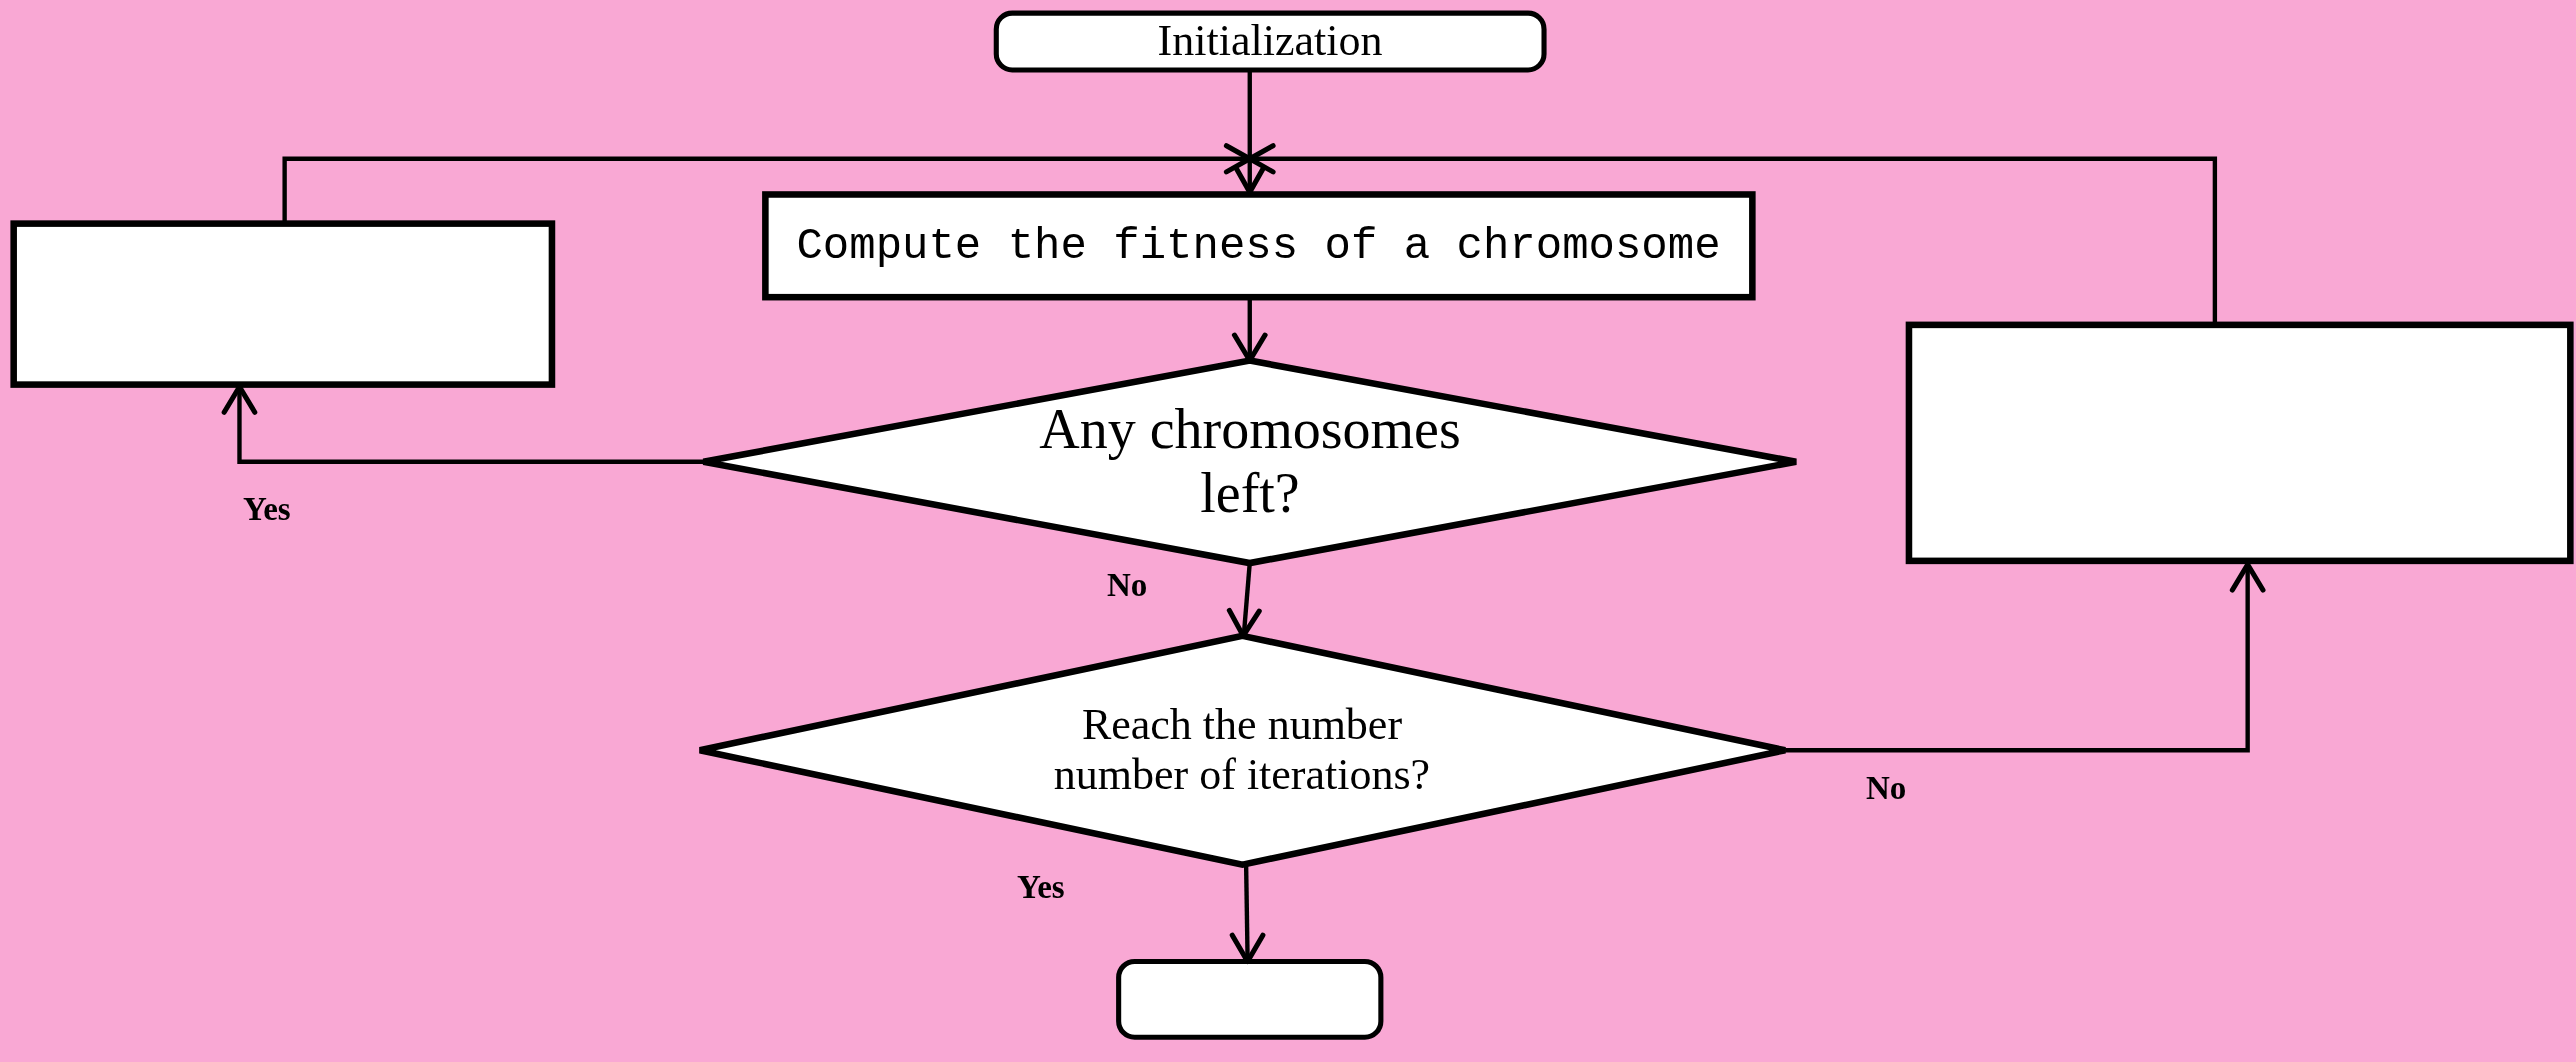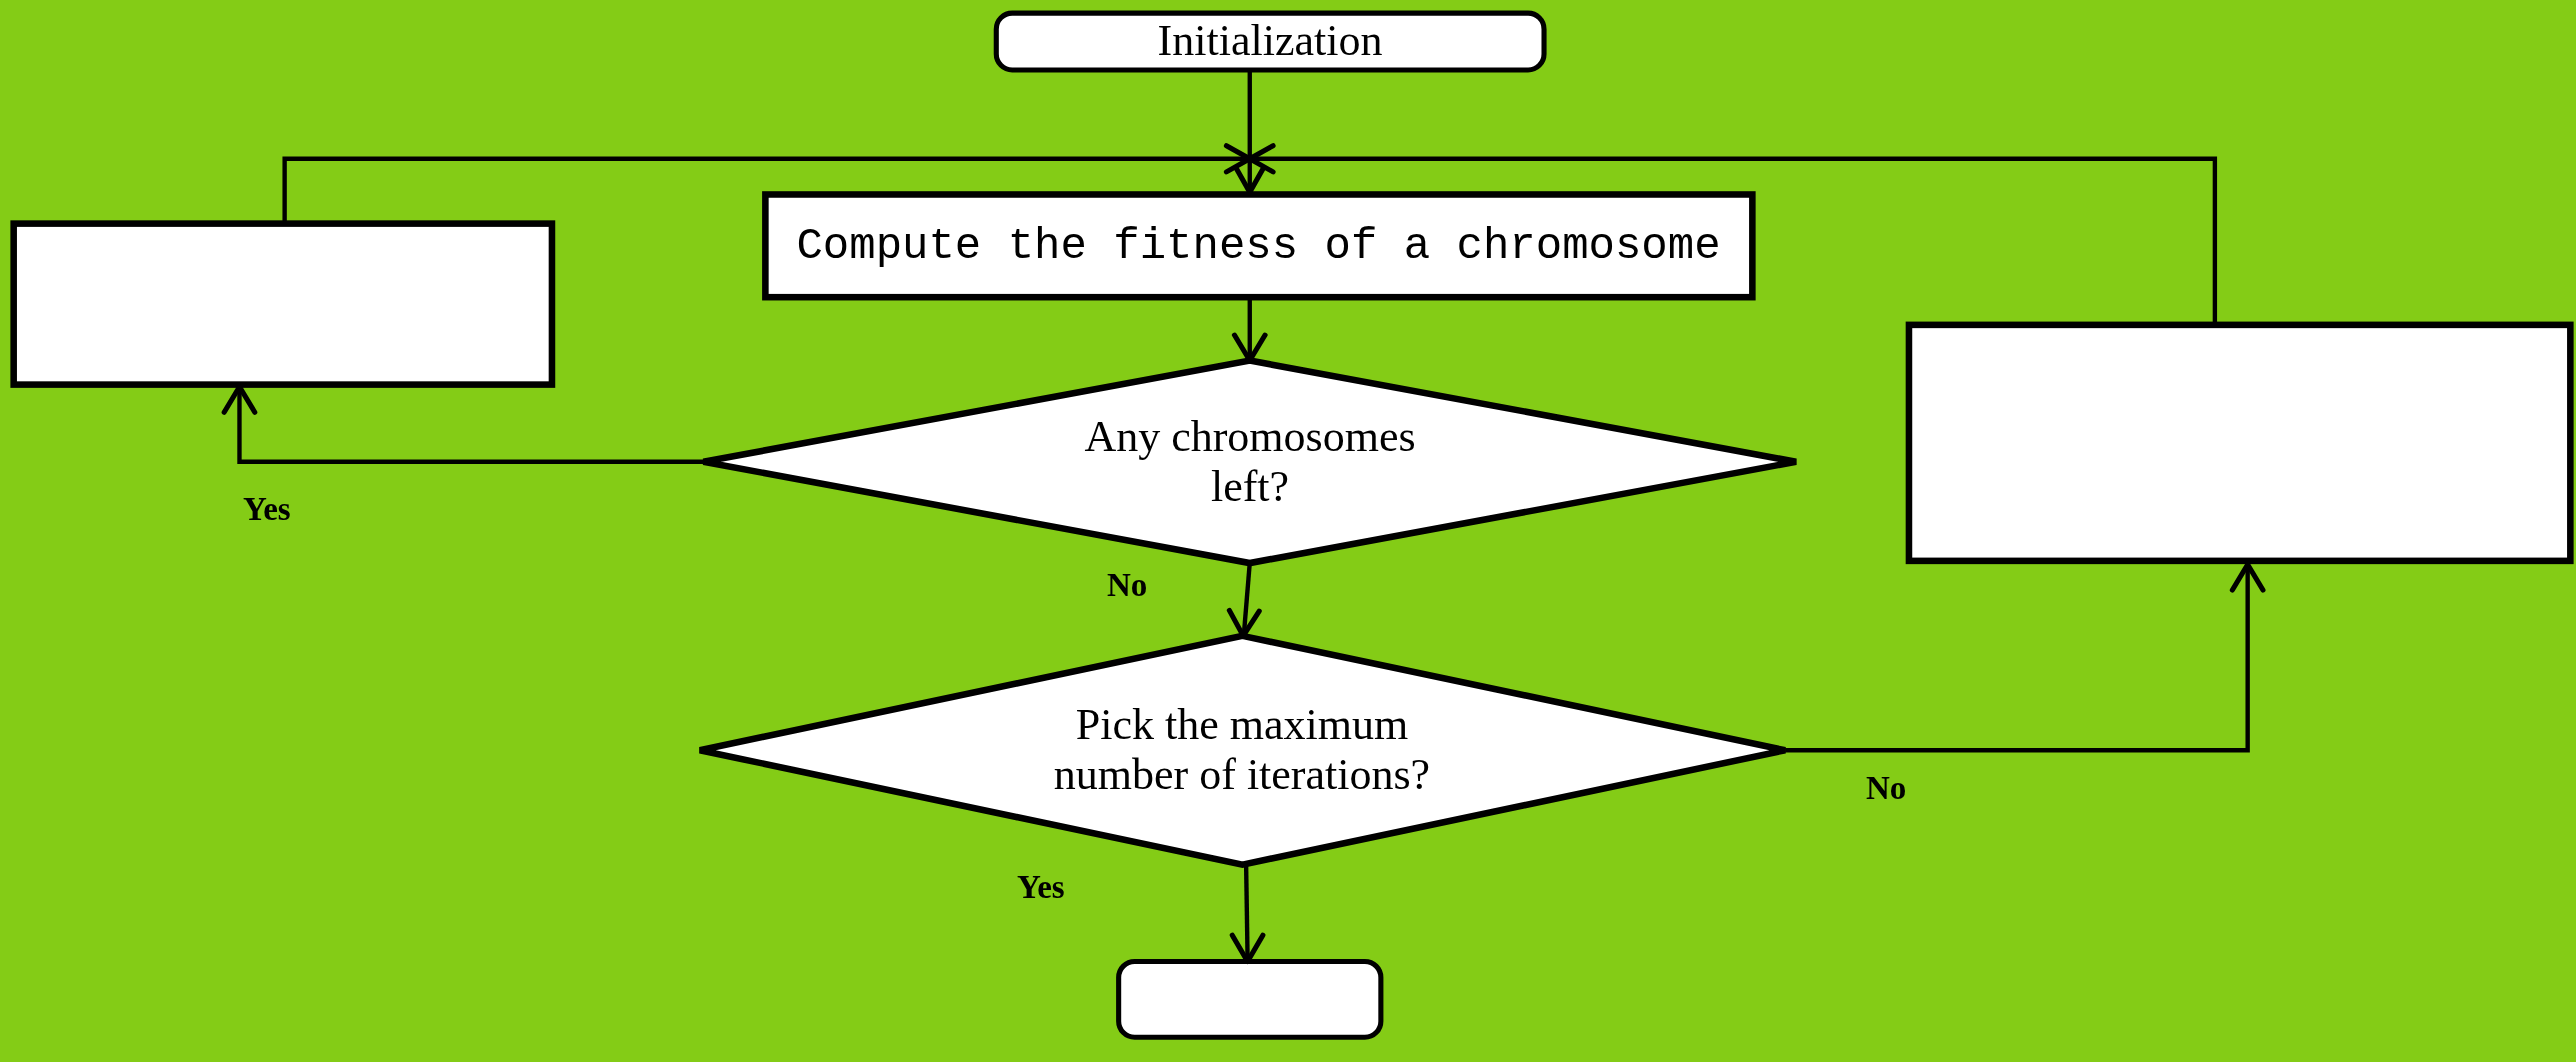--- a/index.html
+++ b/index.html
@@ -5,21 +5,21 @@
 <style>
   html, body {
     margin: 0;
     padding: 0;
     background: #ffffff;
   }
   #stage {
     position: relative;
     width: 2576px;
     height: 1062px;
-    background: #84cc16;
+    background: #f9a8d4;
     overflow: hidden;
     font-family: "Liberation Serif", "DejaVu Serif", serif;
   }
   #flow-svg {
     position: absolute;
     left: 0;
     top: 0;
     width: 2576px;
     height: 1062px;
   }
@@ -125,24 +125,24 @@
       <path d="M 1691 1284 L 1712 1320 L 1733 1284" fill="none" stroke="#000000" stroke-width="7" stroke-linecap="round" stroke-linejoin="round"></path>
     </g>
   </svg>
 
   <div class="node-text" style="left:996px; top:13px; width:548px; height:57px; font-size:44px;">Initialization</div>
 
 
   <div class="node-text" style="left:765px; top:195px; width:987px; height:103px; font-size:44px;font-family:Liberation Mono, monospace;">Compute the fitness of a chromosome</div>
 
 
-  <div class="node-text" style="left:813px; top:379px; width:874px; height:166px; font-size:44px;">Any chromosomes
+  <div class="node-text" style="left:813px; top:379px; width:874px; height:166px; font-size:56px;">Any chromosomes
 left?</div>
 
-  <div class="node-text" style="left:805px; top:659px; width:874px; height:182px; font-size:44px;">Pick the maximum
+  <div class="node-text" style="left:805px; top:659px; width:874px; height:182px; font-size:44px;">Reach the number
 number of iterations?</div>
 
 
   <div class="edge-label" style="left:243px; top:493px;">Yes</div>
 
   <div class="edge-label" style="left:1107px; top:569px;">No</div>
 
   <div class="edge-label" style="left:1866px; top:772px;">No</div>
 
   <div class="edge-label" style="left:1017px; top:871px;">Yes</div>

